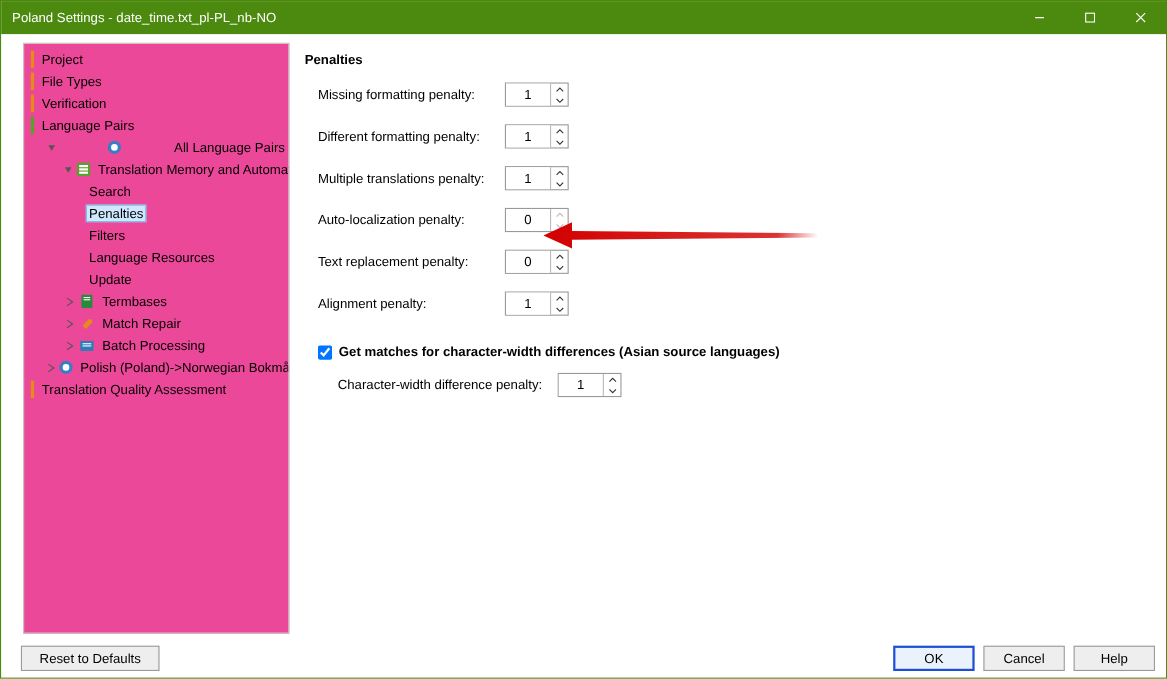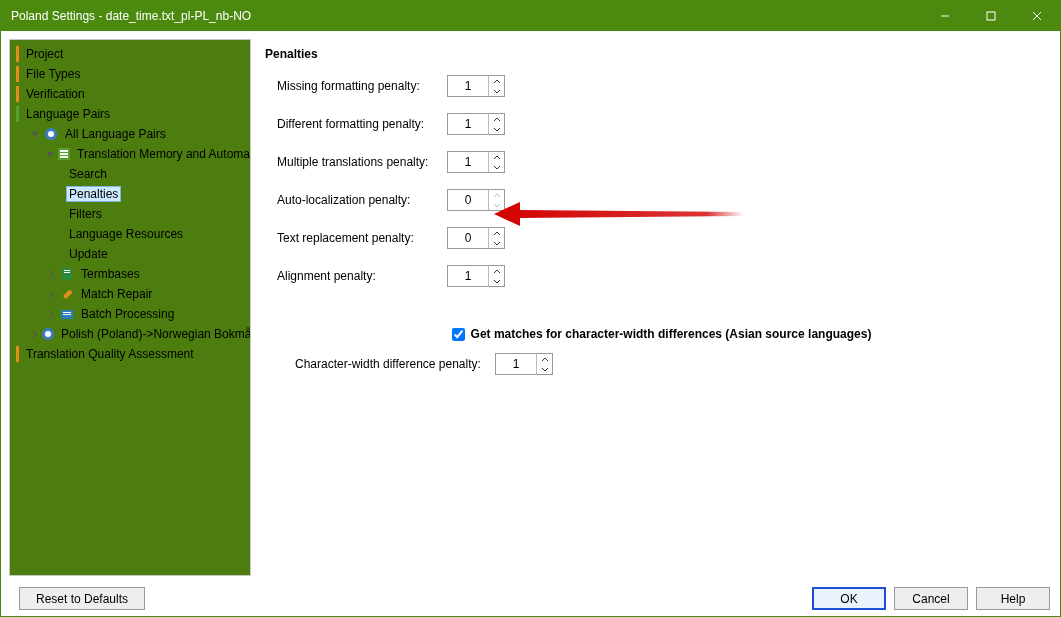--- a/index.html
+++ b/index.html
@@ -34,39 +34,40 @@
   .winbtn svg { stroke: #fff; stroke-width: 1; fill: none; }
   .client {
     display: flex;
     height: 545px;
     padding: 8px 8px 0 8px;
     gap: 8px;
   }
   .nav {
     width: 242px;
     border: 1px solid #c7c7c7;
-    background: #4d7c0f;
+    background: #ec4899;
     padding: 4px 0;
     overflow: hidden;
     white-space: nowrap;
+    margin-left: 12px;
   }
   .nav-item {
     display: flex;
     align-items: center;
     height: 20px;
     padding-left: 6px;
     cursor: default;
   }
   .nav-item .label { padding: 1px 3px; }
   .nav-item.selected .label {
     background: #cde8ff;
     border: 1px solid #7bb6e6;
     padding: 0 2px;
   }
-  .indent1 { padding-left: 20px; }
+  .indent1 { padding-left: 20px; justify-content: space-between; }
   .indent2 { padding-left: 36px; }
   .indent3 { padding-left: 56px; }
   .bar {
     width: 3px;
     align-self: stretch;
     margin: 2px 4px 2px 0;
   }
   .bar.orange { background: #e58b1a; }
   .bar.green  { background: #5aa02c; }
   .expander {
@@ -118,24 +119,23 @@
     flex: 1;
     display: flex;
     align-items: center;
     justify-content: center;
   }
   .spin .updown svg { display:block; }
   .checkbox-row {
     display: flex;
     align-items: center;
     padding-left: 12px;
-    margin-top: 40px;
+    margin-top: 26px;
     margin-bottom: 12px;
     gap: 6px;
-    justify-content: center;
   }
   .checkbox-row input { margin:0; }
   .checkbox-row .cblabel { font-weight: bold; }
   .sub-row {
     display: flex;
     align-items: center;
     padding-left: 30px;
   }
   .sub-row .lbl { width: 200px; }
   .arrow-annot {

